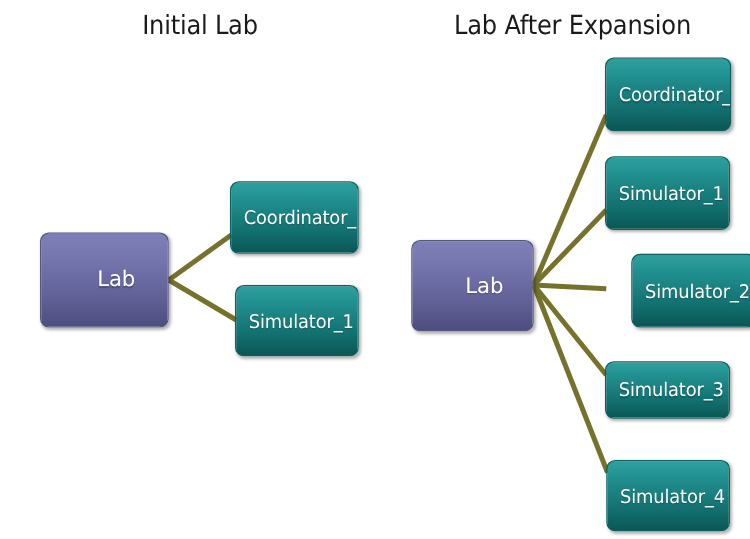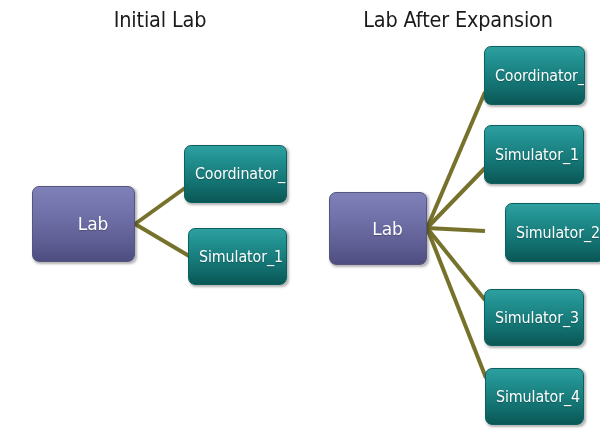--- a/index.html
+++ b/index.html
@@ -103,21 +103,21 @@
       </div>
       <div class="node leaf" style="left: 484px; top: 46px; width: 101px; height: 59px;">
         <span class="label">Coordinator_1</span>
       </div>
       <div class="node leaf" style="left: 484px; top: 125px; width: 100px; height: 59px;">
         <span class="label">Simulator_1</span>
       </div>
       <div class="node leaf" style="left: 484px; top: 203px; width: 100px; height: 59px; margin-left: 21px;">
         <span class="label">Simulator_2</span>
       </div>
-      <div class="node leaf" style="left: 484px; top: 289px; width: 100px; height: 57px;">
+      <div class="node leaf" style="left: 484px; top: 289px; width: 100px; height: 46px;">
         <span class="label">Simulator_3</span>
       </div>
       <div class="node leaf" style="left: 485px; top: 368px; width: 99px; height: 57px; text-align: right;">
         <span class="label">Simulator_4</span>
       </div>
     </div>
   <div id="title-layer">
       <div class="panel-title" style="left: 160px; top: 8px;">Initial Lab</div>
       <div class="panel-title" style="left: 458px; top: 8px;">Lab After Expansion</div>
     </div>

